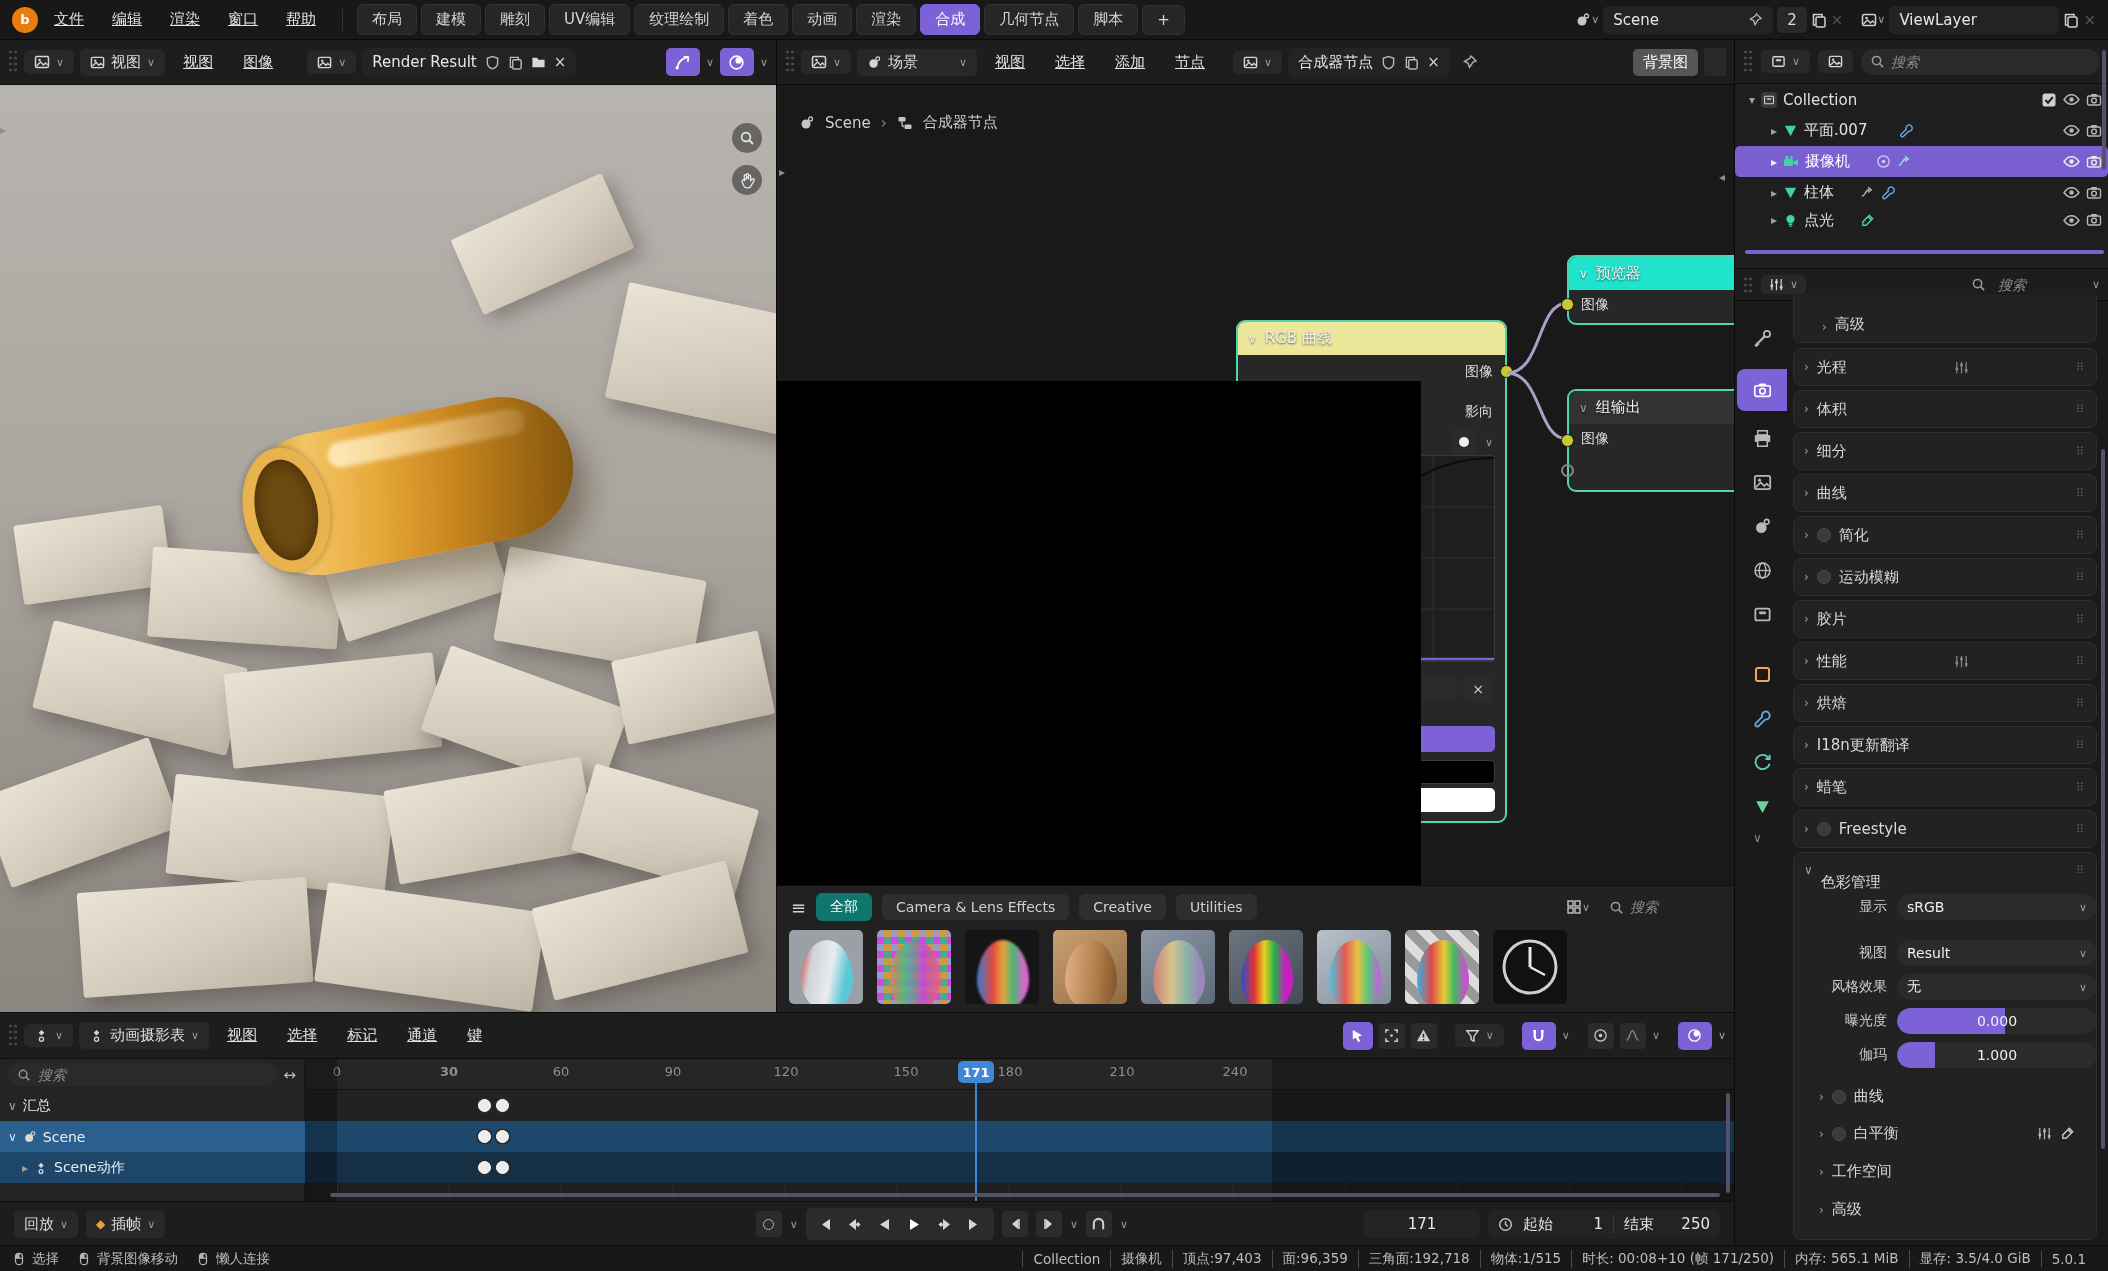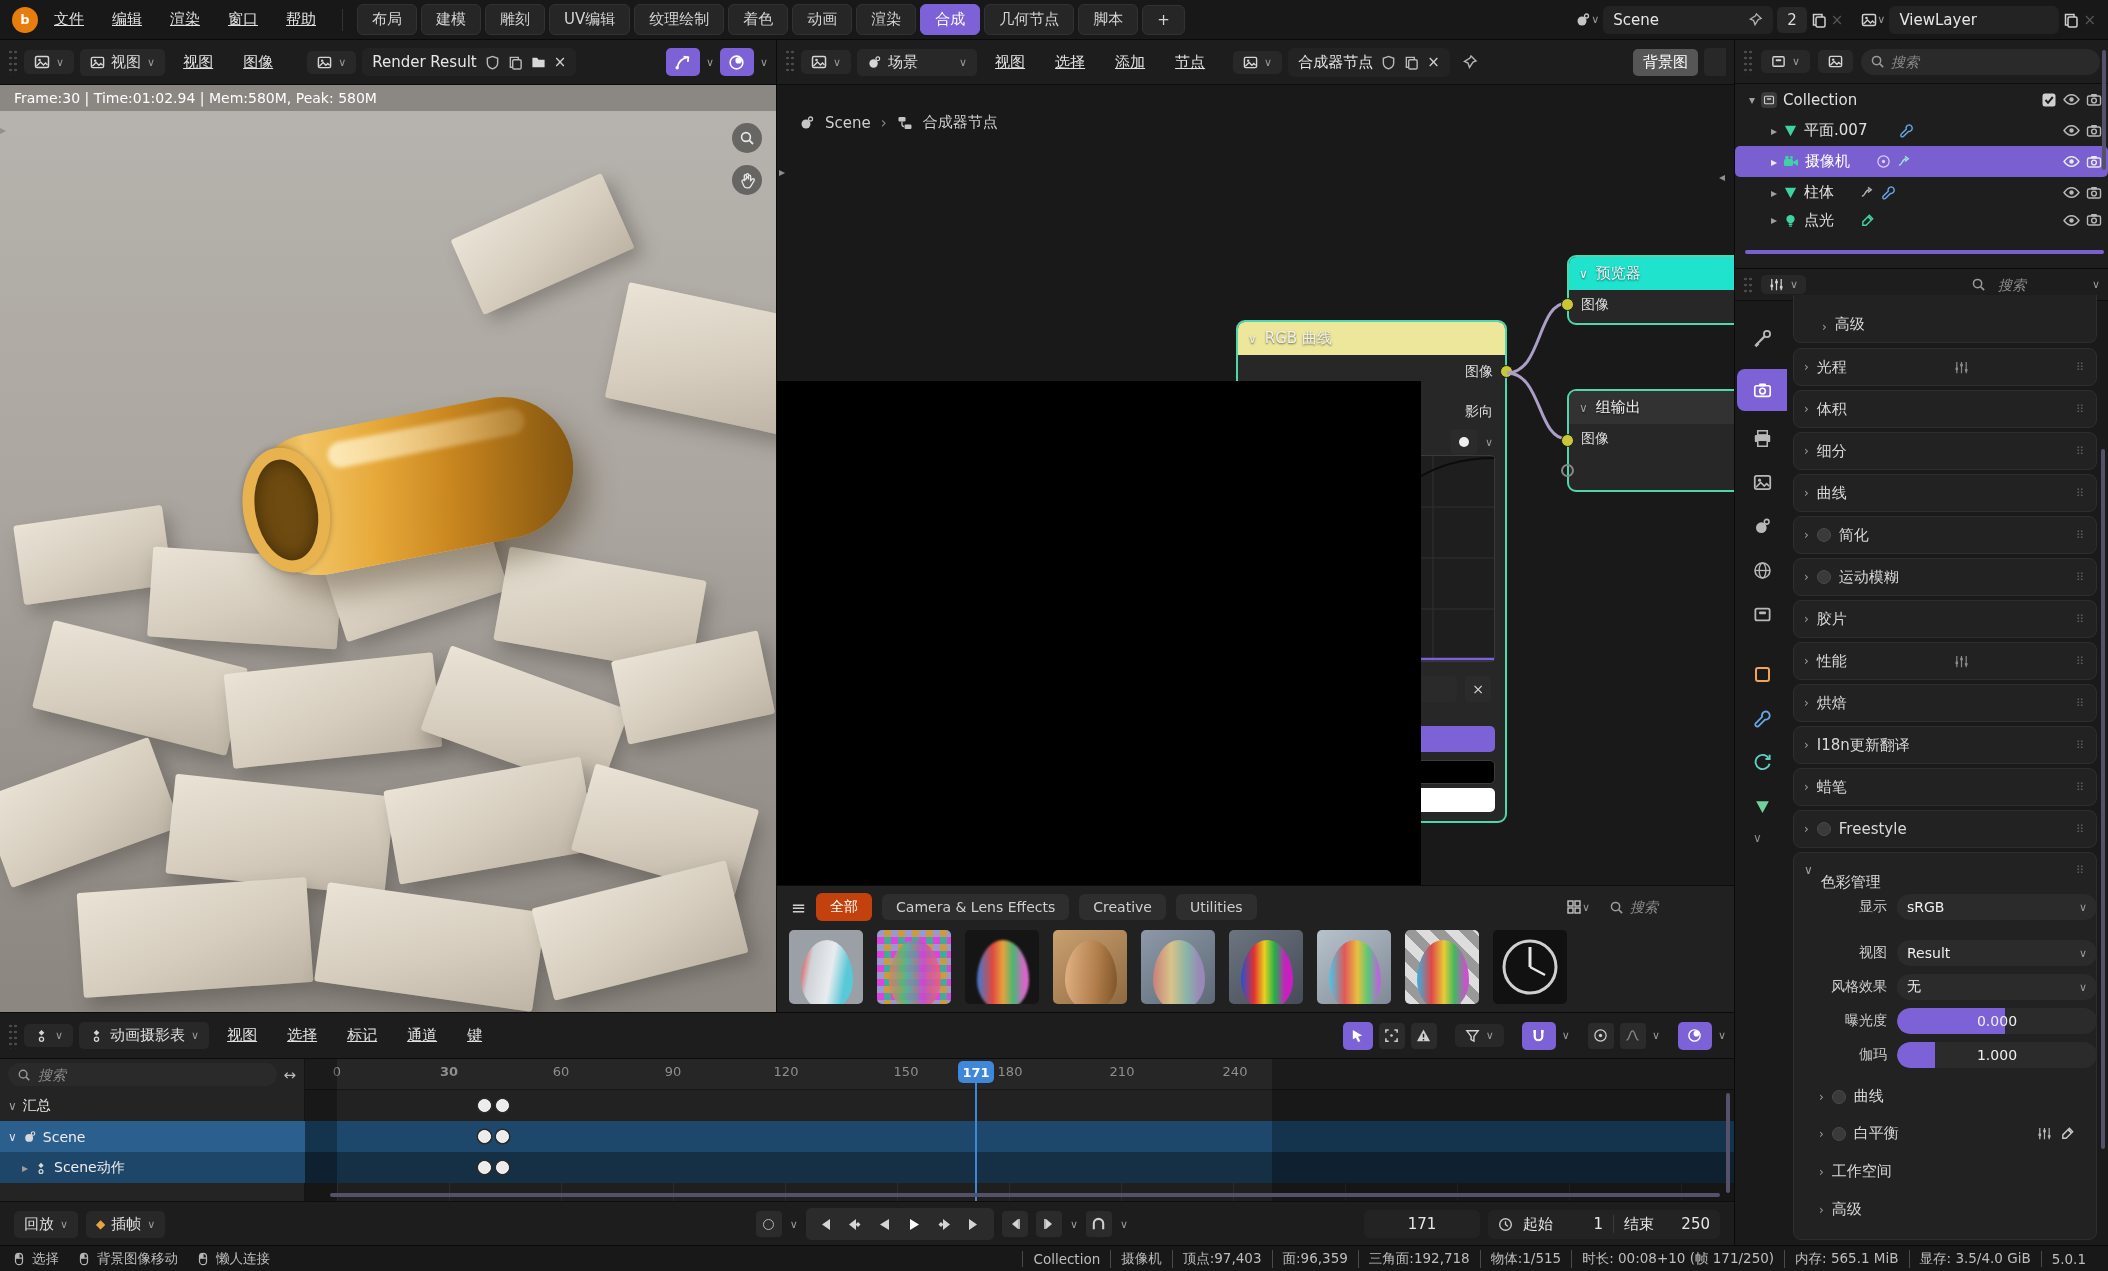--- a/index.html
+++ b/index.html
@@ -36,21 +36,21 @@
   .sock{position:absolute;width:13px;height:13px;border-radius:50%;background:#c8c836;border:1.5px solid #1a1a1a;}
   .sock.gray{background:transparent;border:2px solid #888;}
   .nrow{display:flex;align-items:center;padding:0 12px;height:30px;color:#dcdcdc;font-size:14px;}
   .curvebox{position:absolute;background:#1e1e1e;border:1px solid #3a3a3a;border-radius:4px;}
   .nslider{position:relative;background:#2a2a2a;border-radius:5px;height:26px;display:flex;align-items:center;justify-content:center;color:#fff;font-size:14px;overflow:hidden;}
   .nslider .fill{position:absolute;left:0;top:0;bottom:0;background:#7c62d6;}
   .nslider span{position:relative;}
   
   #shelf{left:776px;top:885px;width:958px;height:127px;background:#212121;border-top:1px solid #0c0c0c;border-left:1px solid #0a0a0a;}
   .shelftab{background:#2e2e2e;border-radius:6px;padding:5px 14px;color:#cfcfcf;font-size:14px;}
-  .shelftab.active{background:#c2410c;color:#fff;}
+  .shelftab.active{background:#0f766e;color:#fff;}
   .thumb{width:74px;height:74px;border-radius:5px;position:relative;overflow:hidden;background:#333;}
   .egg{position:absolute;left:12px;top:10px;width:52px;height:70px;border-radius:50% 50% 48% 48%/58% 58% 42% 42%;}
   
   #outliner{left:1734px;top:40px;width:374px;height:228px;background:#1e1e1e;border-left:1px solid #0a0a0a;overflow:hidden;}
   .olrow{display:flex;align-items:center;height:31px;padding:0 6px;color:#e0e0e0;font-size:15px;gap:6px;}
   .olrow .spacer{flex:1;}
   .olrow.sel{background:#7a5fd0;border-radius:5px;color:#fff;}
   #props{left:1734px;top:268px;width:374px;height:977px;background:#1a1a1a;border-left:1px solid #0a0a0a;border-top:1px solid #0a0a0a;overflow:hidden;}
   .panel{position:absolute;left:58px;width:304px;background:#222;border:1px solid #2e2e2e;border-radius:8px;display:flex;align-items:center;padding:0 10px;color:#d9d9d9;gap:8px;}
   .caret{color:#9f9f9f;font-size:12px;}
@@ -381,23 +381,20 @@
     <div class="bx" style="left:580px;top:700px;width:170px;height:90px;transform:rotate(16deg);"></div>
     <div class="bx" style="left:80px;top:800px;width:230px;height:105px;transform:rotate(-4deg);"></div>
     <div class="bx" style="left:320px;top:812px;width:220px;height:100px;transform:rotate(8deg);"></div>
     <div class="bx" style="left:540px;top:798px;width:200px;height:95px;transform:rotate(-14deg);"></div>
 
     <div id="capsule">
       <div class="cap"></div>
       <div class="shine"></div>
     </div>
 
-    <div id="stampbar" class="abs">
-      <span>Frame:30 | Time:01:02.94 | Mem:580M, Peak: 580M</span>
-    </div>
 
     <div class="gizbtn" style="left:732px;top:38px;">
         <svg width="16" height="16">
           <use href="#i-magnify"></use>
         </svg>
       </div>
     <div class="gizbtn" style="left:732px;top:80px;">
         <svg width="17" height="17">
           <use href="#i-hand"></use>
         </svg>

